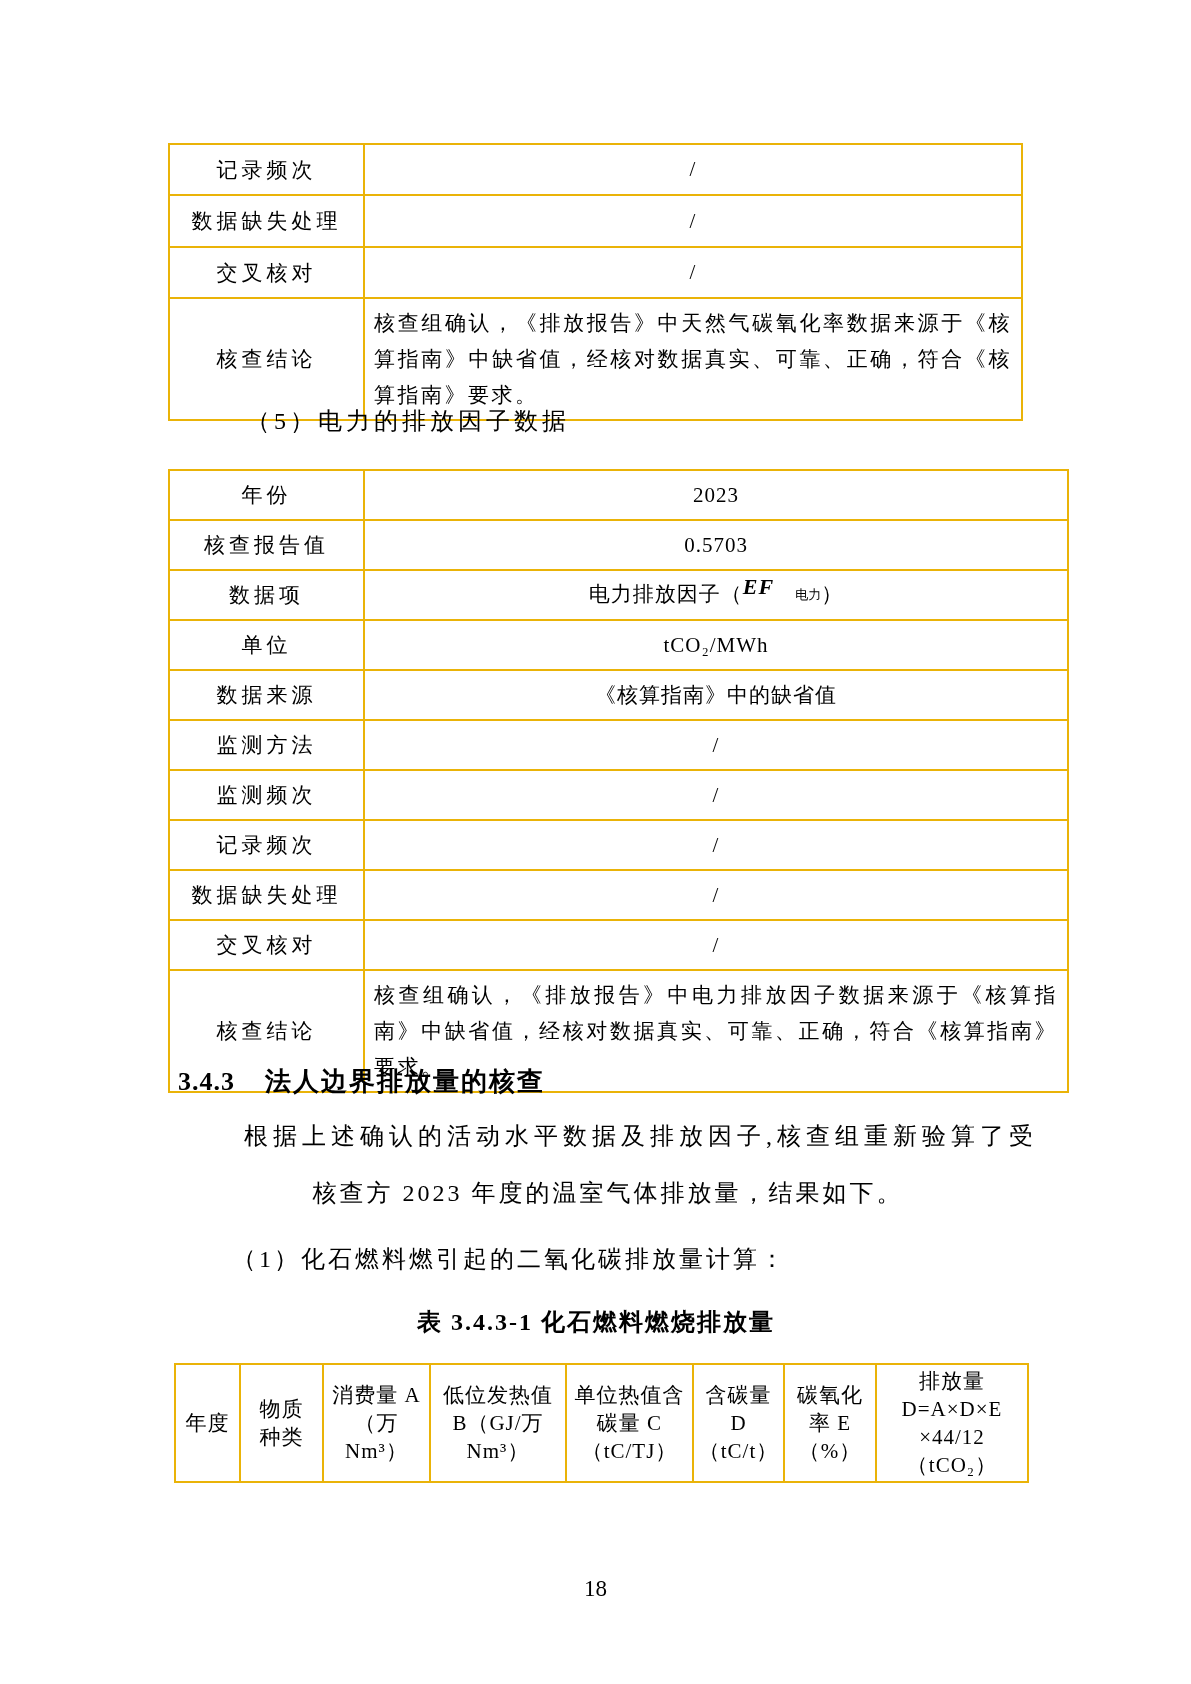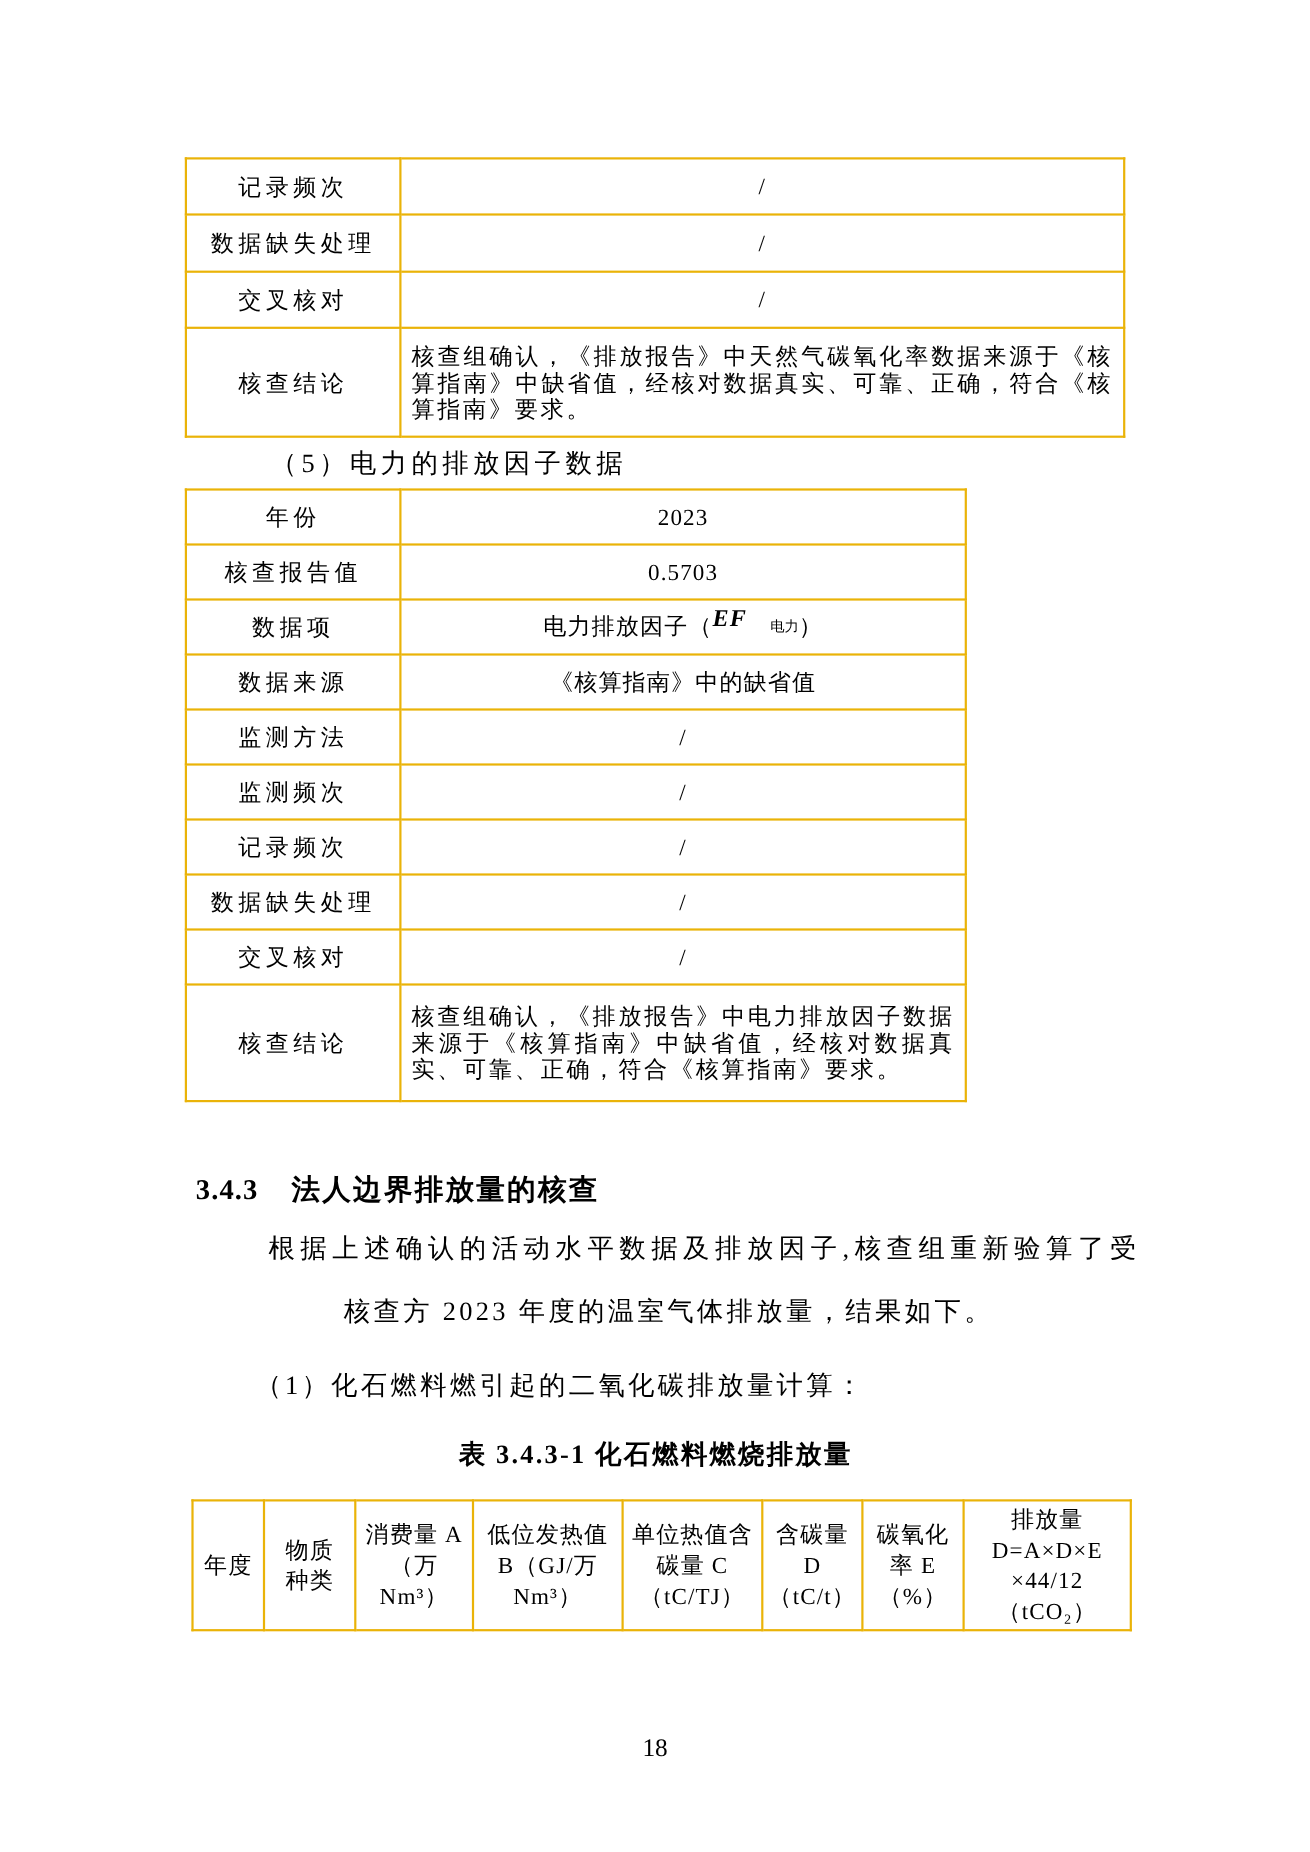--- a/index.html
+++ b/index.html
@@ -10,34 +10,34 @@
     background:#ffffff;
     font-family:"Liberation Serif","DejaVu Serif",serif;
     color:#000;
     overflow:hidden;
   }
   table{border-collapse:collapse;table-layout:fixed;position:absolute;background:#fff;}
   td,th{border:2px solid #eab308;overflow:hidden;}
 
   
   .t1{left:168px;top:143px;width:855px;}
-  .t2{left:168px;top:444px;width:711px;}
+  .t2{left:168px;top:469px;width:901px;}
   .t1 col.c-label,.t2 col.c-label{width:195px;}
   td.lbl{
     text-align:center;vertical-align:middle;
     font-size:21px;letter-spacing:4px;
   }
   td.val{
     text-align:center;vertical-align:middle;
     font-size:21px;letter-spacing:1px;
   }
   td.val-just{
     text-align:justify;vertical-align:middle;
     font-size:21px;letter-spacing:2.5px;
-    line-height:24px;padding:6px 9px;
+    line-height:36px;padding:6px 9px;
   }
   tr.r51{height:51px;} tr.r52{height:52px;} tr.r50{height:50px;}
   tr.r99{height:99px;} tr.r106{height:106px;}
 
   
   .ef-group{position:relative;top:-7px;white-space:nowrap;}
   .ef-var{font-style:italic;font-size:22px;font-weight:bold;font-family:"Liberation Serif",serif;}
   .ef-sub{font-size:13px;vertical-align:-5px;letter-spacing:0;padding-left:21px;}
 
   
@@ -125,20 +125,24 @@
       <td class="lbl">年份</td>
       <td class="val">2023</td>
     </tr>
     <tr class="r50">
       <td class="lbl">核查报告值</td>
       <td class="val">0.5703</td>
     </tr>
     <tr class="r50">
       <td class="lbl">数据项</td>
       <td class="val"><span>电力排放因子（</span><span class="ef-group"><span class="ef-var">EF</span><span class="ef-sub">电力</span></span><span>）</span></td>
+    </tr>
+    <tr class="r50">
+      <td class="lbl">单位</td>
+      <td class="val">tCO₂/MWh</td>
     </tr>
     <tr class="r50">
       <td class="lbl">数据来源</td>
       <td class="val">《核算指南》中的缺省值</td>
     </tr>
     <tr class="r50">
       <td class="lbl">监测方法</td>
       <td class="val">/</td>
     </tr>
     <tr class="r50">

